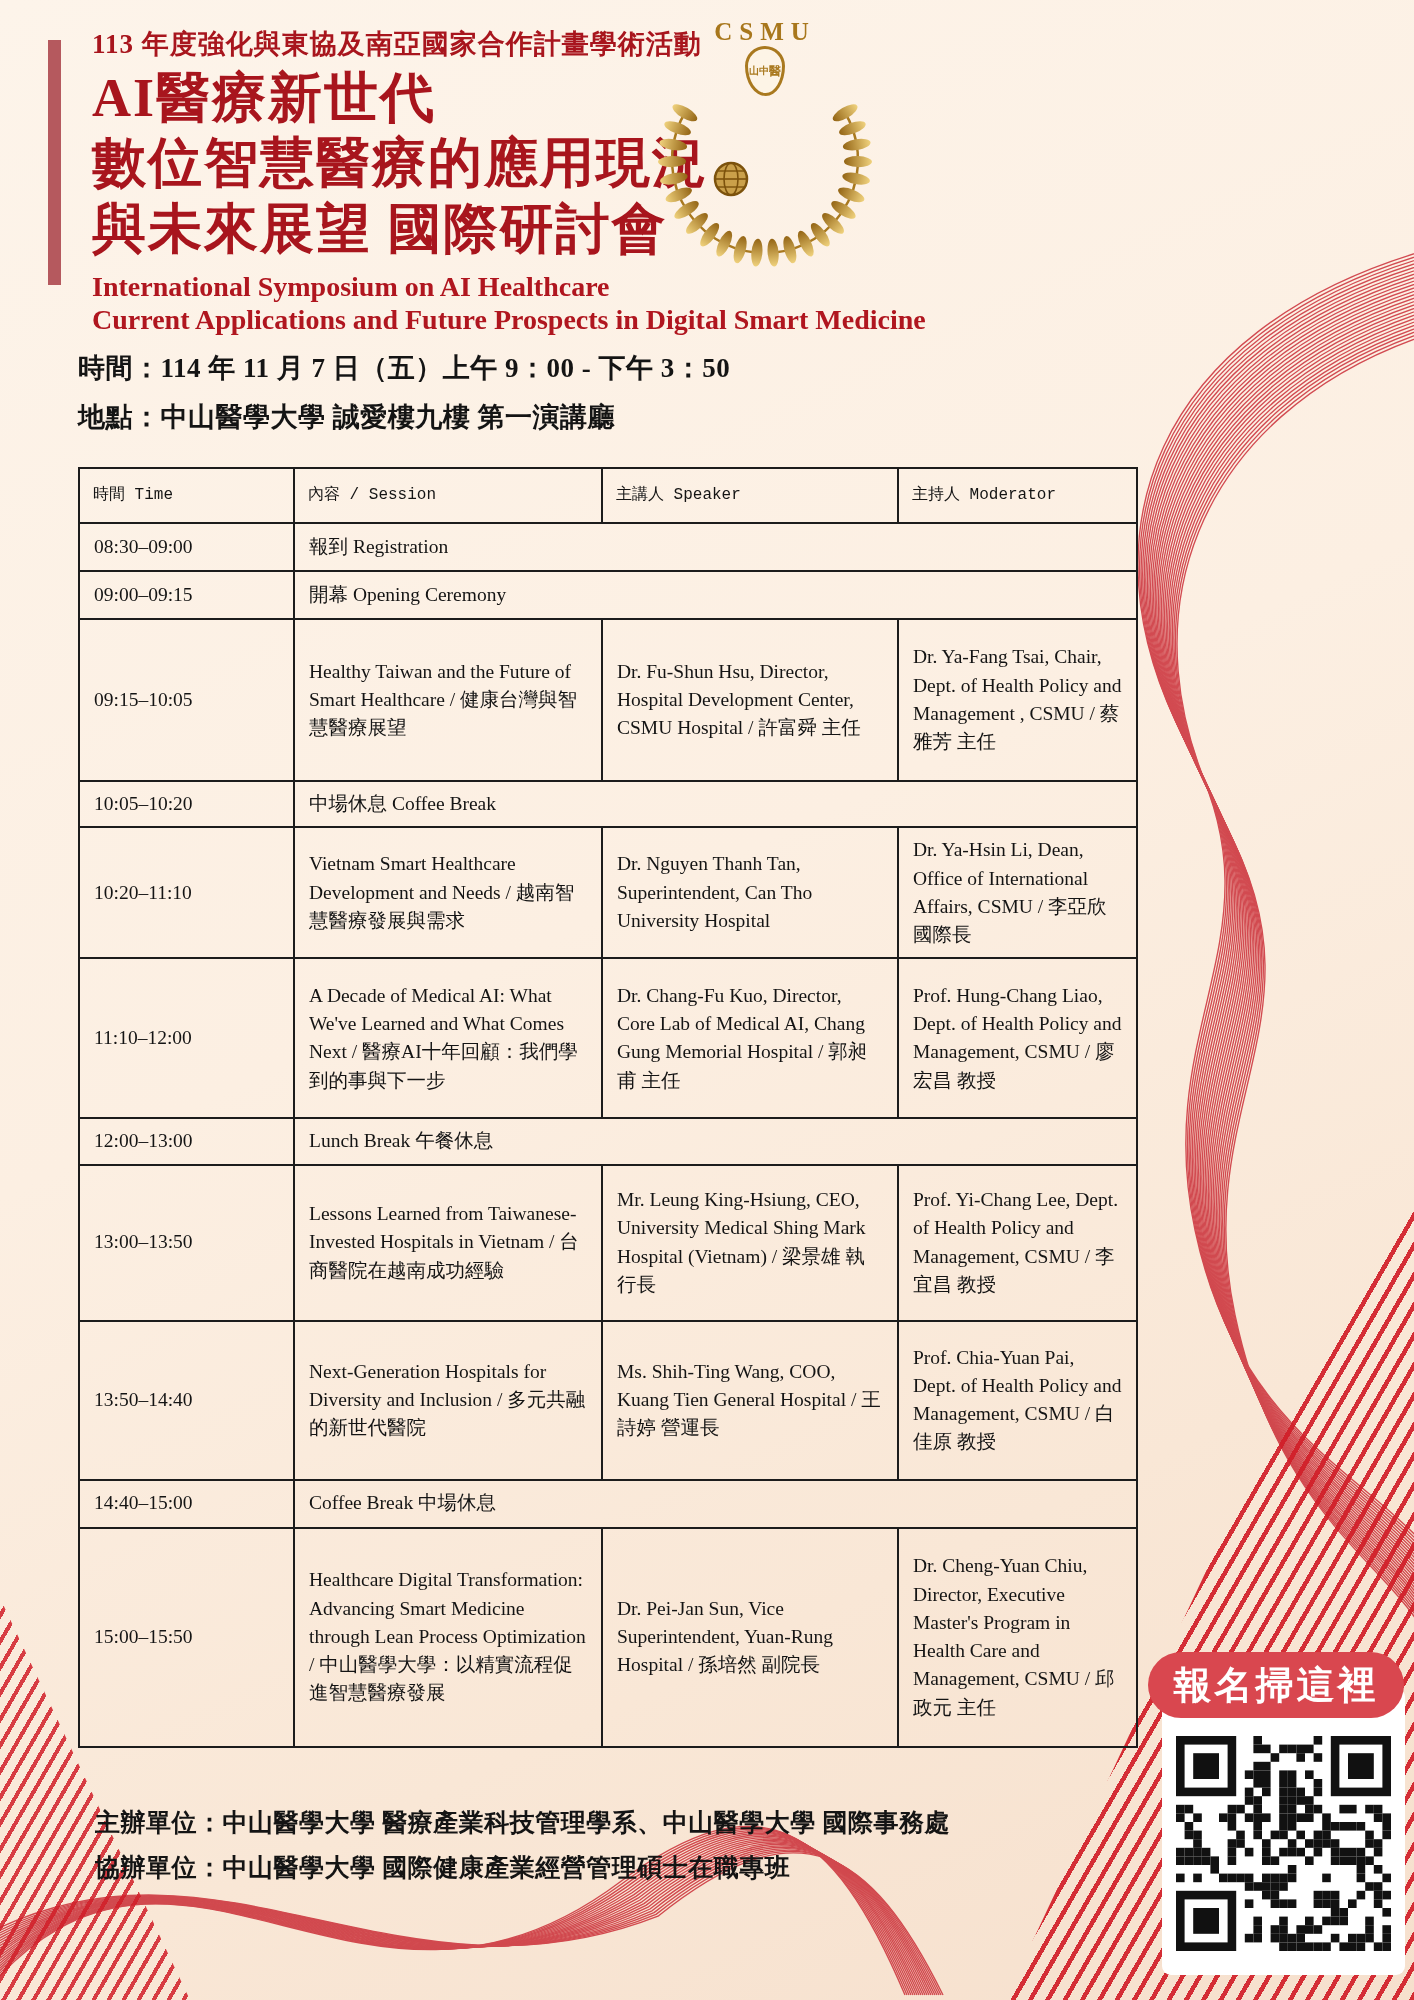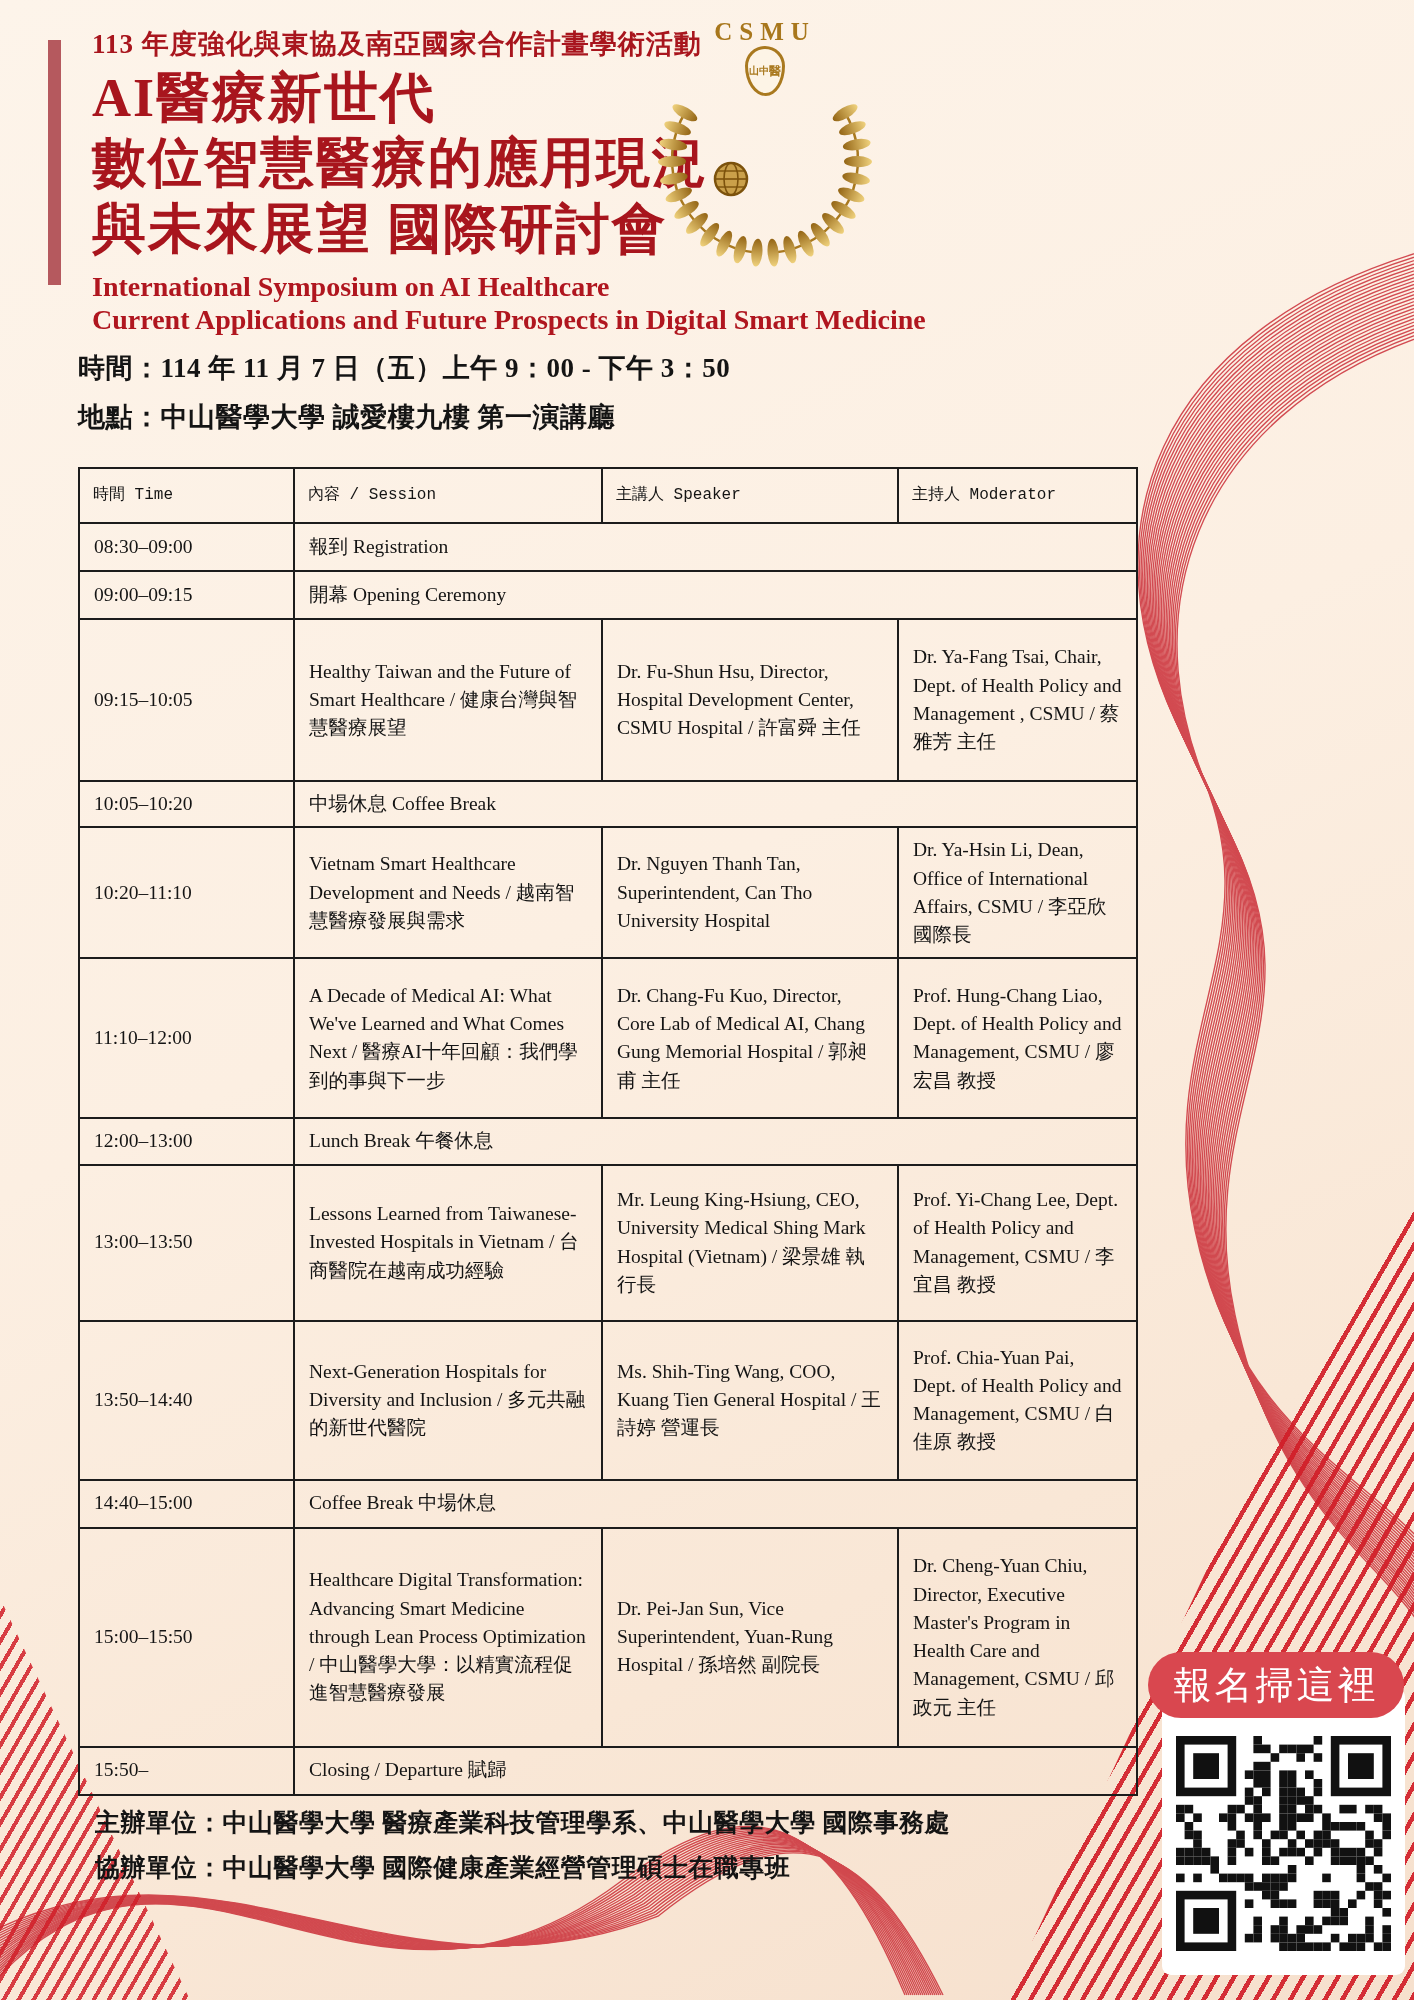--- a/index.html
+++ b/index.html
@@ -44,21 +44,21 @@
   .schedule th,.schedule td{border:2px solid #1c1c1c;padding:8px 14px;vertical-align:middle;text-align:left;
             font-weight:normal;line-height:1.45;word-wrap:break-word;}
   .schedule th{font-size:16px;padding:13px;font-family:Liberation Mono, monospace;}
   .c-time{white-space:nowrap;}
   
   .footer{position:absolute;left:95px;top:1800px;color:#141414;font-weight:bold;}
   .footer-line{font-size:25px;line-height:1.8;letter-spacing:.5px;}
   
   .qr-card{position:absolute;left:1162px;top:1688px;width:243px;height:287px;background:#ffffff;border-radius:9px;z-index:2;}
   .qr-pill{position:absolute;left:1148px;top:1652px;width:256px;height:66px;background:#d9474f;border-radius:36px;
-           color:#ffffff;font-size:38px;font-weight:normal;display:flex;align-items:center;justify-content:center;
+           color:#ffffff;font-size:38px;font-weight:bold;display:flex;align-items:center;justify-content:center;
            letter-spacing:3px;z-index:3;}
   .qr-code{position:absolute;left:14px;top:48px;}
 </style>
 </head>
 <body>
 
 <div class="page">
 
   <svg id="decor" width="1414" height="2000" viewBox="0 0 1414 2000">
       <g fill="none" stroke="#c8232e" stroke-width="1.35" opacity="0.8">
@@ -246,24 +246,20 @@
       </tr>
       <tr style="height:48px">
         <td class="c-time">14:40–15:00</td>
         <td colspan="3">Coffee Break 中場休息</td>
       </tr>
       <tr style="height:219px">
         <td class="c-time">15:00–15:50</td>
         <td>Healthcare Digital Transformation: Advancing Smart Medicine through Lean Process Optimization / 中山醫學大學：以精實流程促進智慧醫療發展</td>
         <td>Dr. Pei-Jan Sun, Vice Superintendent, Yuan-Rung Hospital / 孫培然 副院長</td>
         <td>Dr. Cheng-Yuan Chiu, Director, Executive Master's Program in Health Care and Management, CSMU / 邱政元 主任</td>
-      </tr>
-      <tr style="height:48px">
-        <td class="c-time">15:50–</td>
-        <td colspan="3">Closing / Departure 賦歸</td>
       </tr>
     </tbody>
       </table>
 
     <div class="footer">
       <div class="footer-line">主辦單位：中山醫學大學 醫療產業科技管理學系、中山醫學大學 國際事務處</div>
       <div class="footer-line">協辦單位：中山醫學大學 國際健康產業經營管理碩士在職專班</div>
     </div>
 
     <div class="qr-pill">報名掃這裡</div>

